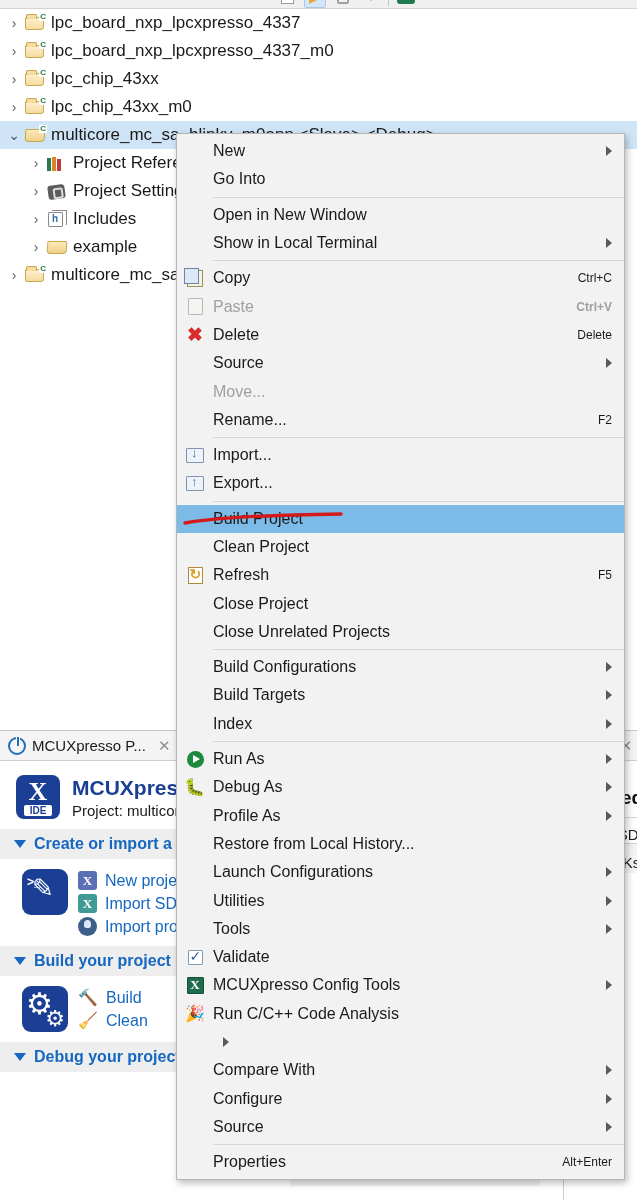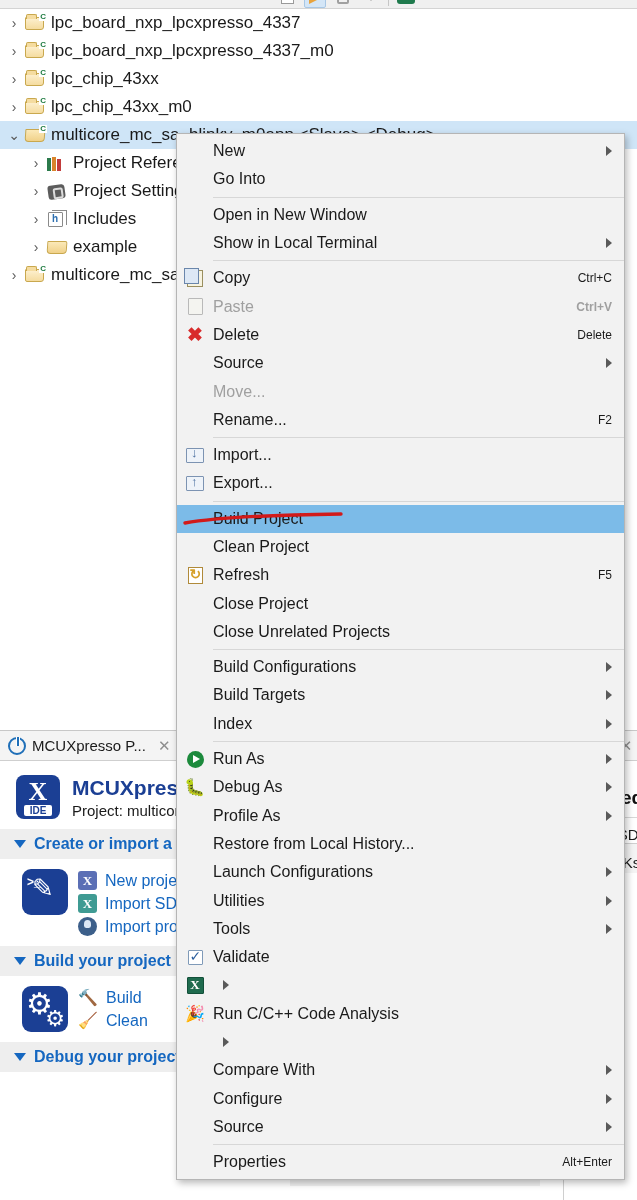--- a/index.html
+++ b/index.html
@@ -556,20 +556,21 @@
       <div class="mi">
         <span class="mi-ico">
           <span class="i-check"></span>
         </span>
         <span class="mi-label">Validate</span>
       </div>
       <div class="mi">
         <span class="mi-ico">
           <span class="i-cfgtool">X</span>
         </span>
+        <span class="mi-label">MCUXpresso Config Tools</span>
         <span class="mi-sub"></span>
       </div>
       <div class="mi">
         <span class="mi-ico">
           <span class="i-analysis">🎉</span>
         </span>
         <span class="mi-label">Run C/C++ Code Analysis</span>
       </div>
       <div class="mi">
         <span class="mi-ico"></span>

